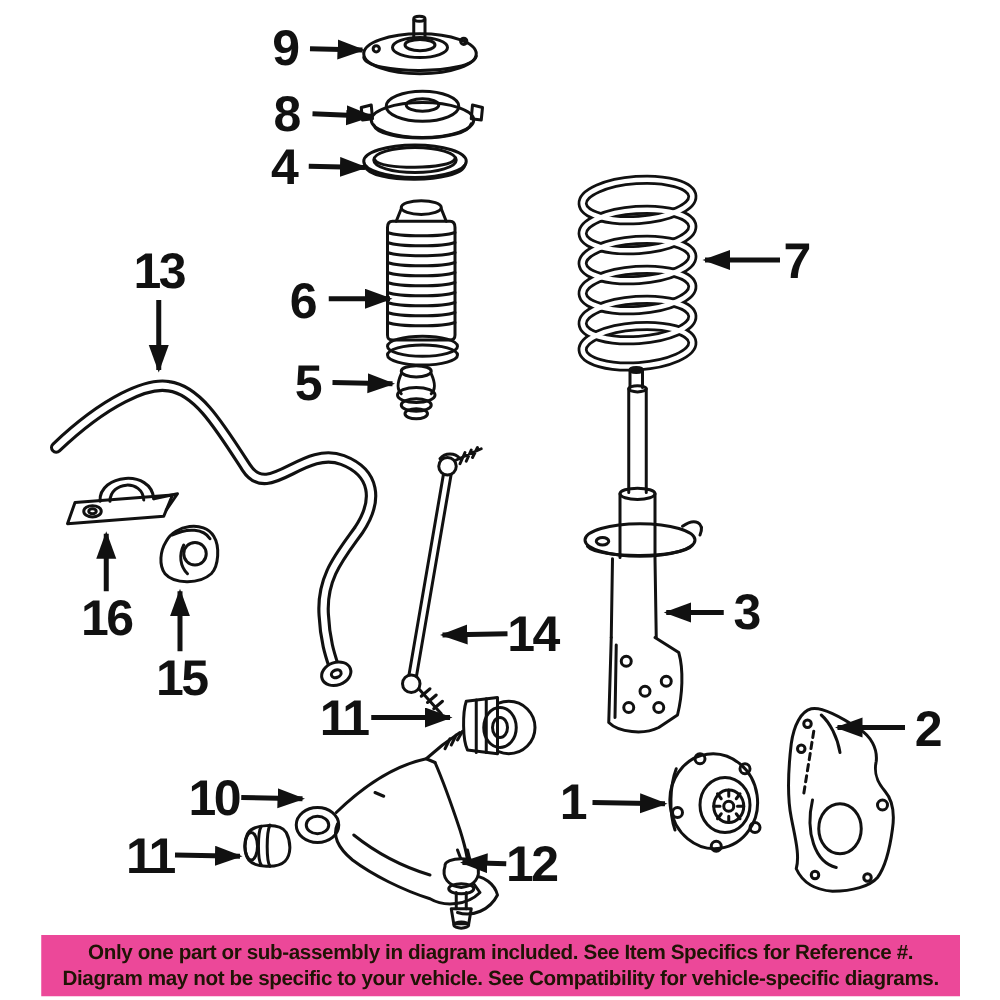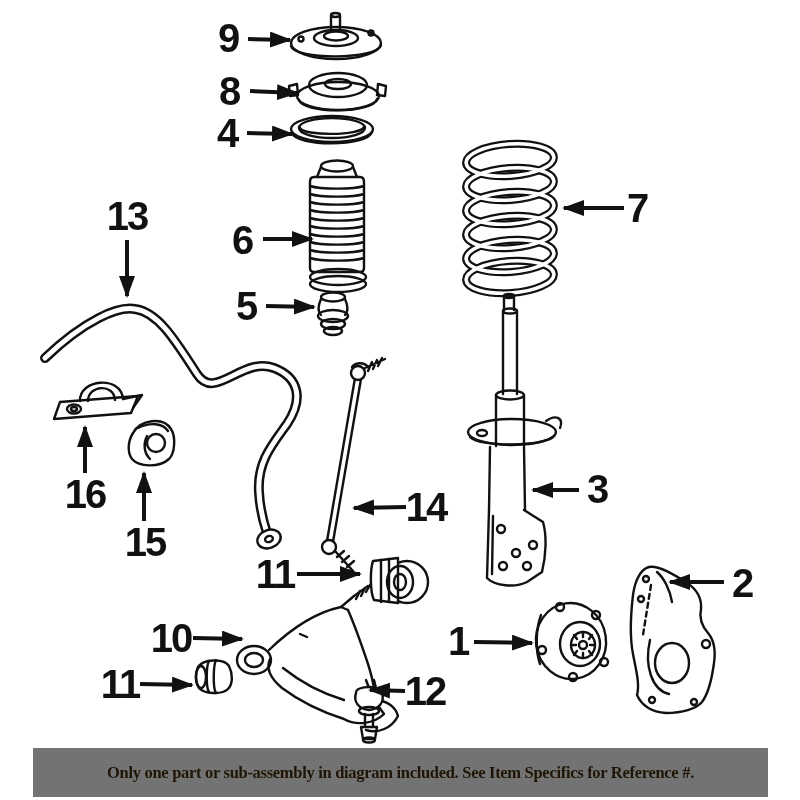--- a/index.html
+++ b/index.html
@@ -261,16 +261,17 @@
     <text class="callout" x="275" y="588">11</text>
     <text class="callout" x="171" y="652">10</text>
     <text class="callout" x="120" y="698">11</text>
     <text class="callout" x="425" y="705">12</text>
     <text class="callout" x="458" y="655">1</text>
     <text class="callout" x="742" y="597">2</text>
     <text class="callout" x="597" y="503">3</text>
   </g>
 </svg>
 
-<div id="banner" style="background: #737373; color: rgb(31, 20, 5); font-family: Liberation Serif, serif;">
+<div id="banner" style="background: #ec4899; color: rgb(31, 20, 5);">
   <div class="line">Only one part or sub-assembly in diagram included. See Item Specifics for Reference #.</div>
+  <div class="line">Diagram may not be specific to your vehicle. See Compatibility for vehicle-specific diagrams.</div>
 </div>
 </div>
 
 </body></html>

